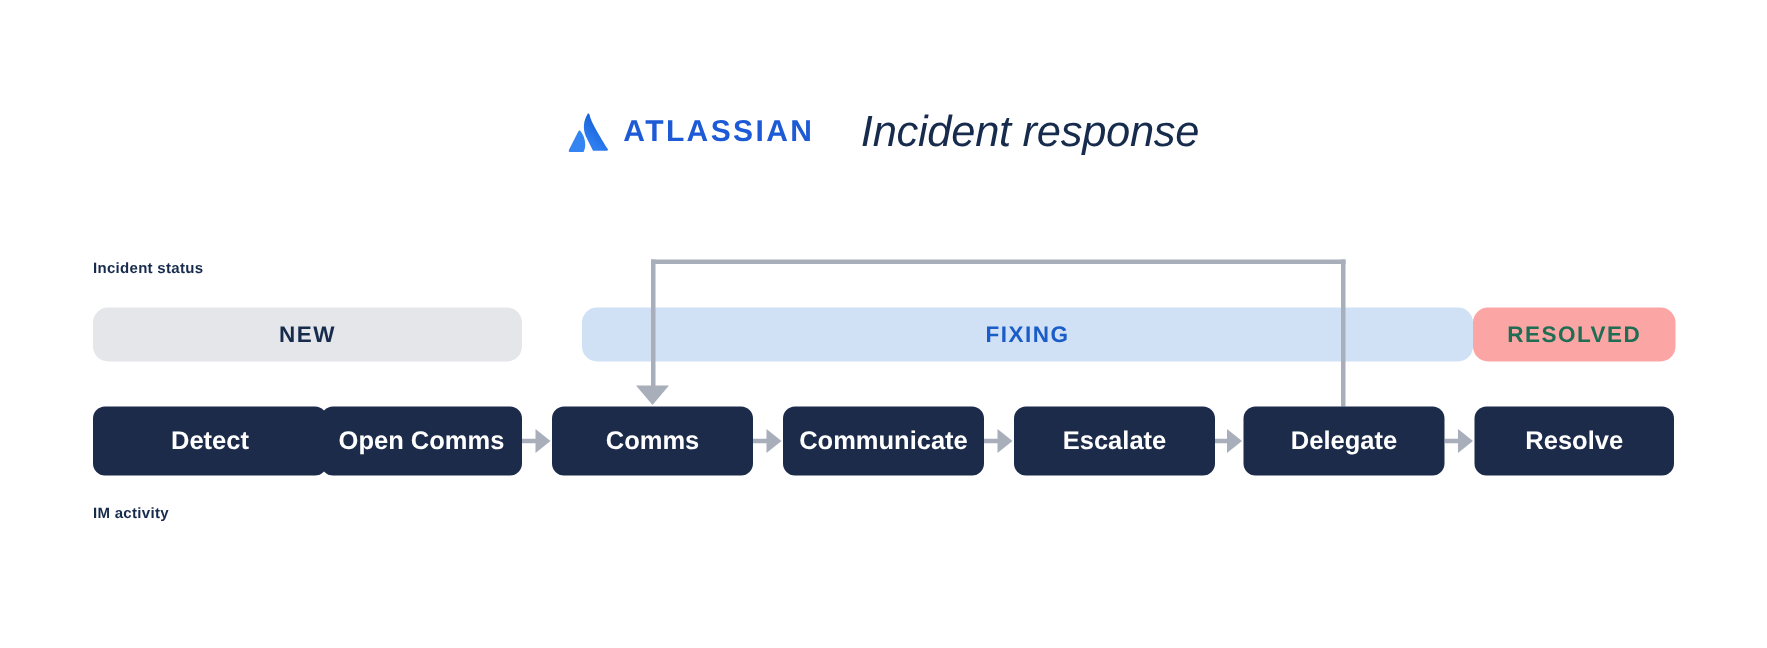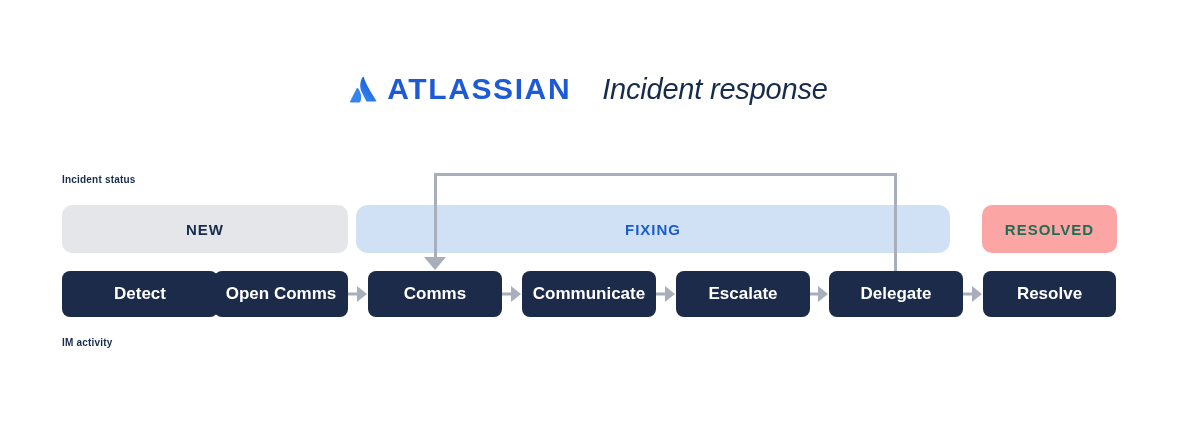--- a/index.html
+++ b/index.html
@@ -8,44 +8,44 @@
     font-family:"Liberation Sans", sans-serif; overflow:hidden;
   }
 
   
   .header {
     position:absolute; top:72px; left:0; width:100%;
     display:flex; align-items:center; justify-content:center;
   }
   .logo { width:27px; height:27px; margin-right:10px; flex:0 0 auto; }
   .brand {
-    font-size:30px; font-weight:800; letter-spacing:1.6px;
+    font-size:20px; font-weight:800; letter-spacing:1.6px;
     color:#1d5ad6;
   }
   .title {
     font-size:29px; font-weight:500; color:#172b4d;
     margin-left:31px; letter-spacing:-0.2px;font-style:italic;
   }
 
   
   .sec-label {
     position:absolute; left:62px; font-size:10px; font-weight:700;
     color:#172b4d; letter-spacing:0.2px;
   }
   .lab-status { top:174px; }
   .lab-activity { top:337px; }
 
   
   .status {
-    position:absolute; top:205px; height:48px; border-radius:10px;
+    position:absolute; top:205px; height:36px; border-radius:10px;
     display:flex; align-items:center; justify-content:center;
     font-size:15px; font-weight:700; letter-spacing:1px; z-index:1;
   }
   .s1 { left:62px;  width:286px; background:#e4e6ea; color:#172b4d; }
-  .s2 { left:356px; width:594px; background:#d0e1f5; color:#1a5cc8;border-radius:12px; }
+  .s2 { left:388px; width:594px; background:#d0e1f5; color:#1a5cc8; }
   .s3 { left:982px; width:135px; background:#b7d8c3; color:#1f6e54; }
 
   
   .step {
     position:absolute; top:271px; height:46px; background:#1c2b4a;
     border-radius:8px; display:flex; align-items:center; justify-content:center;
     color:#ffffff; font-weight:700; font-size:17px; z-index:3;
   }
   .b1 { left:62px;  width:156px; }
   .b2 { left:214px; width:134px; }

